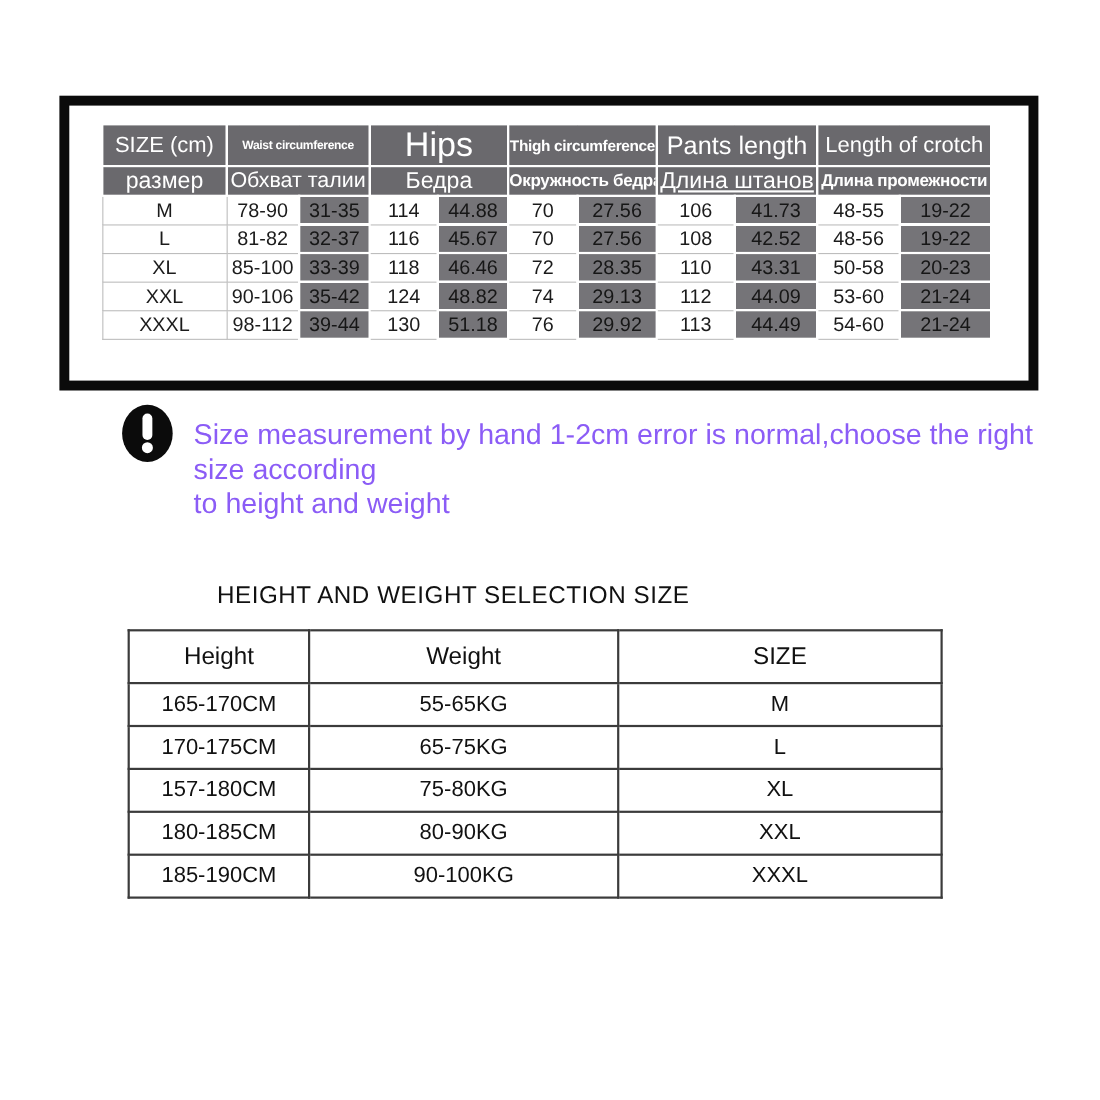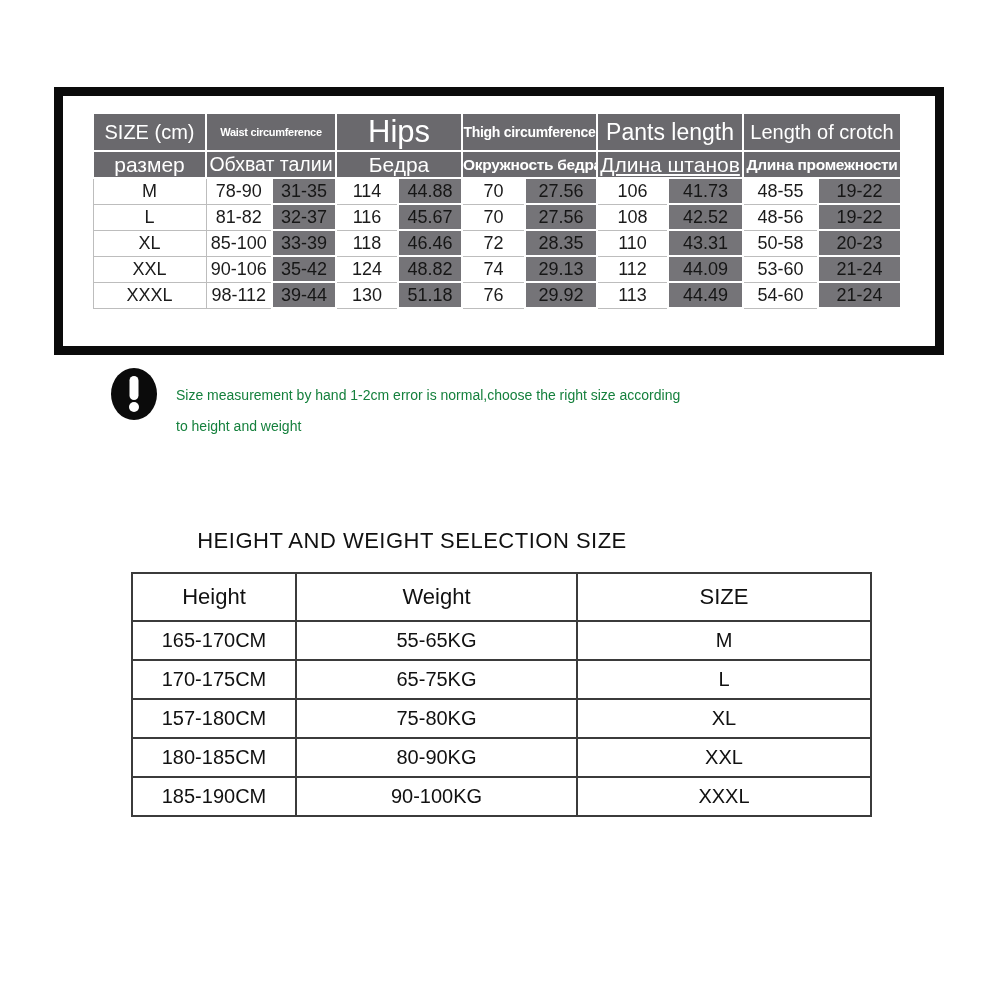--- a/index.html
+++ b/index.html
@@ -26,26 +26,26 @@
   .size-table td.cell-gray  { background:var(--c-inch-cell,#757478); color:#161616; border:2px solid #ffffff; font-size:18px; }
 
   
   .note-icon { position:absolute; left:111px; top:368px; width:46px; height:52px;
                background:var(--c-black,#0b0b0b); border-radius:50%; }
   .note-icon .stem { position:absolute; left:50%; top:8px; transform:translateX(-50%);
                      width:9px; height:24px; background:#fff; border-radius:4.5px; }
   .note-icon .dot  { position:absolute; left:50%; bottom:8px; transform:translateX(-50%);
                      width:10px; height:10px; background:#fff; border-radius:50%; }
   .note-text { position:absolute; left:176px; top:380px; width:780px;
-               font-size:14px; line-height:31px; color:#15803d; }
+               font-size:26px; line-height:31px; color:#8b5cf6; }
 
   
   .sel-title { position:absolute; left:0; top:528px; width:824px; text-align:center;
                font-size:22px; letter-spacing:0.5px; color:#111; }
-  .sel-table { position:absolute; left:131px; top:572px; width:739px; }
+  .sel-table { position:absolute; left:116px; top:572px; width:739px; }
   .sel-table td { border:2px solid var(--c-sel-border,#3b3b3b); background:#fff; color:#111; font-size:20px; }
   .sel-table tr.head td { font-size:22px; }
 </style>
 </head>
 <body>
 
 <div id="canvas">
 
   <div class="frame"></div>
 

